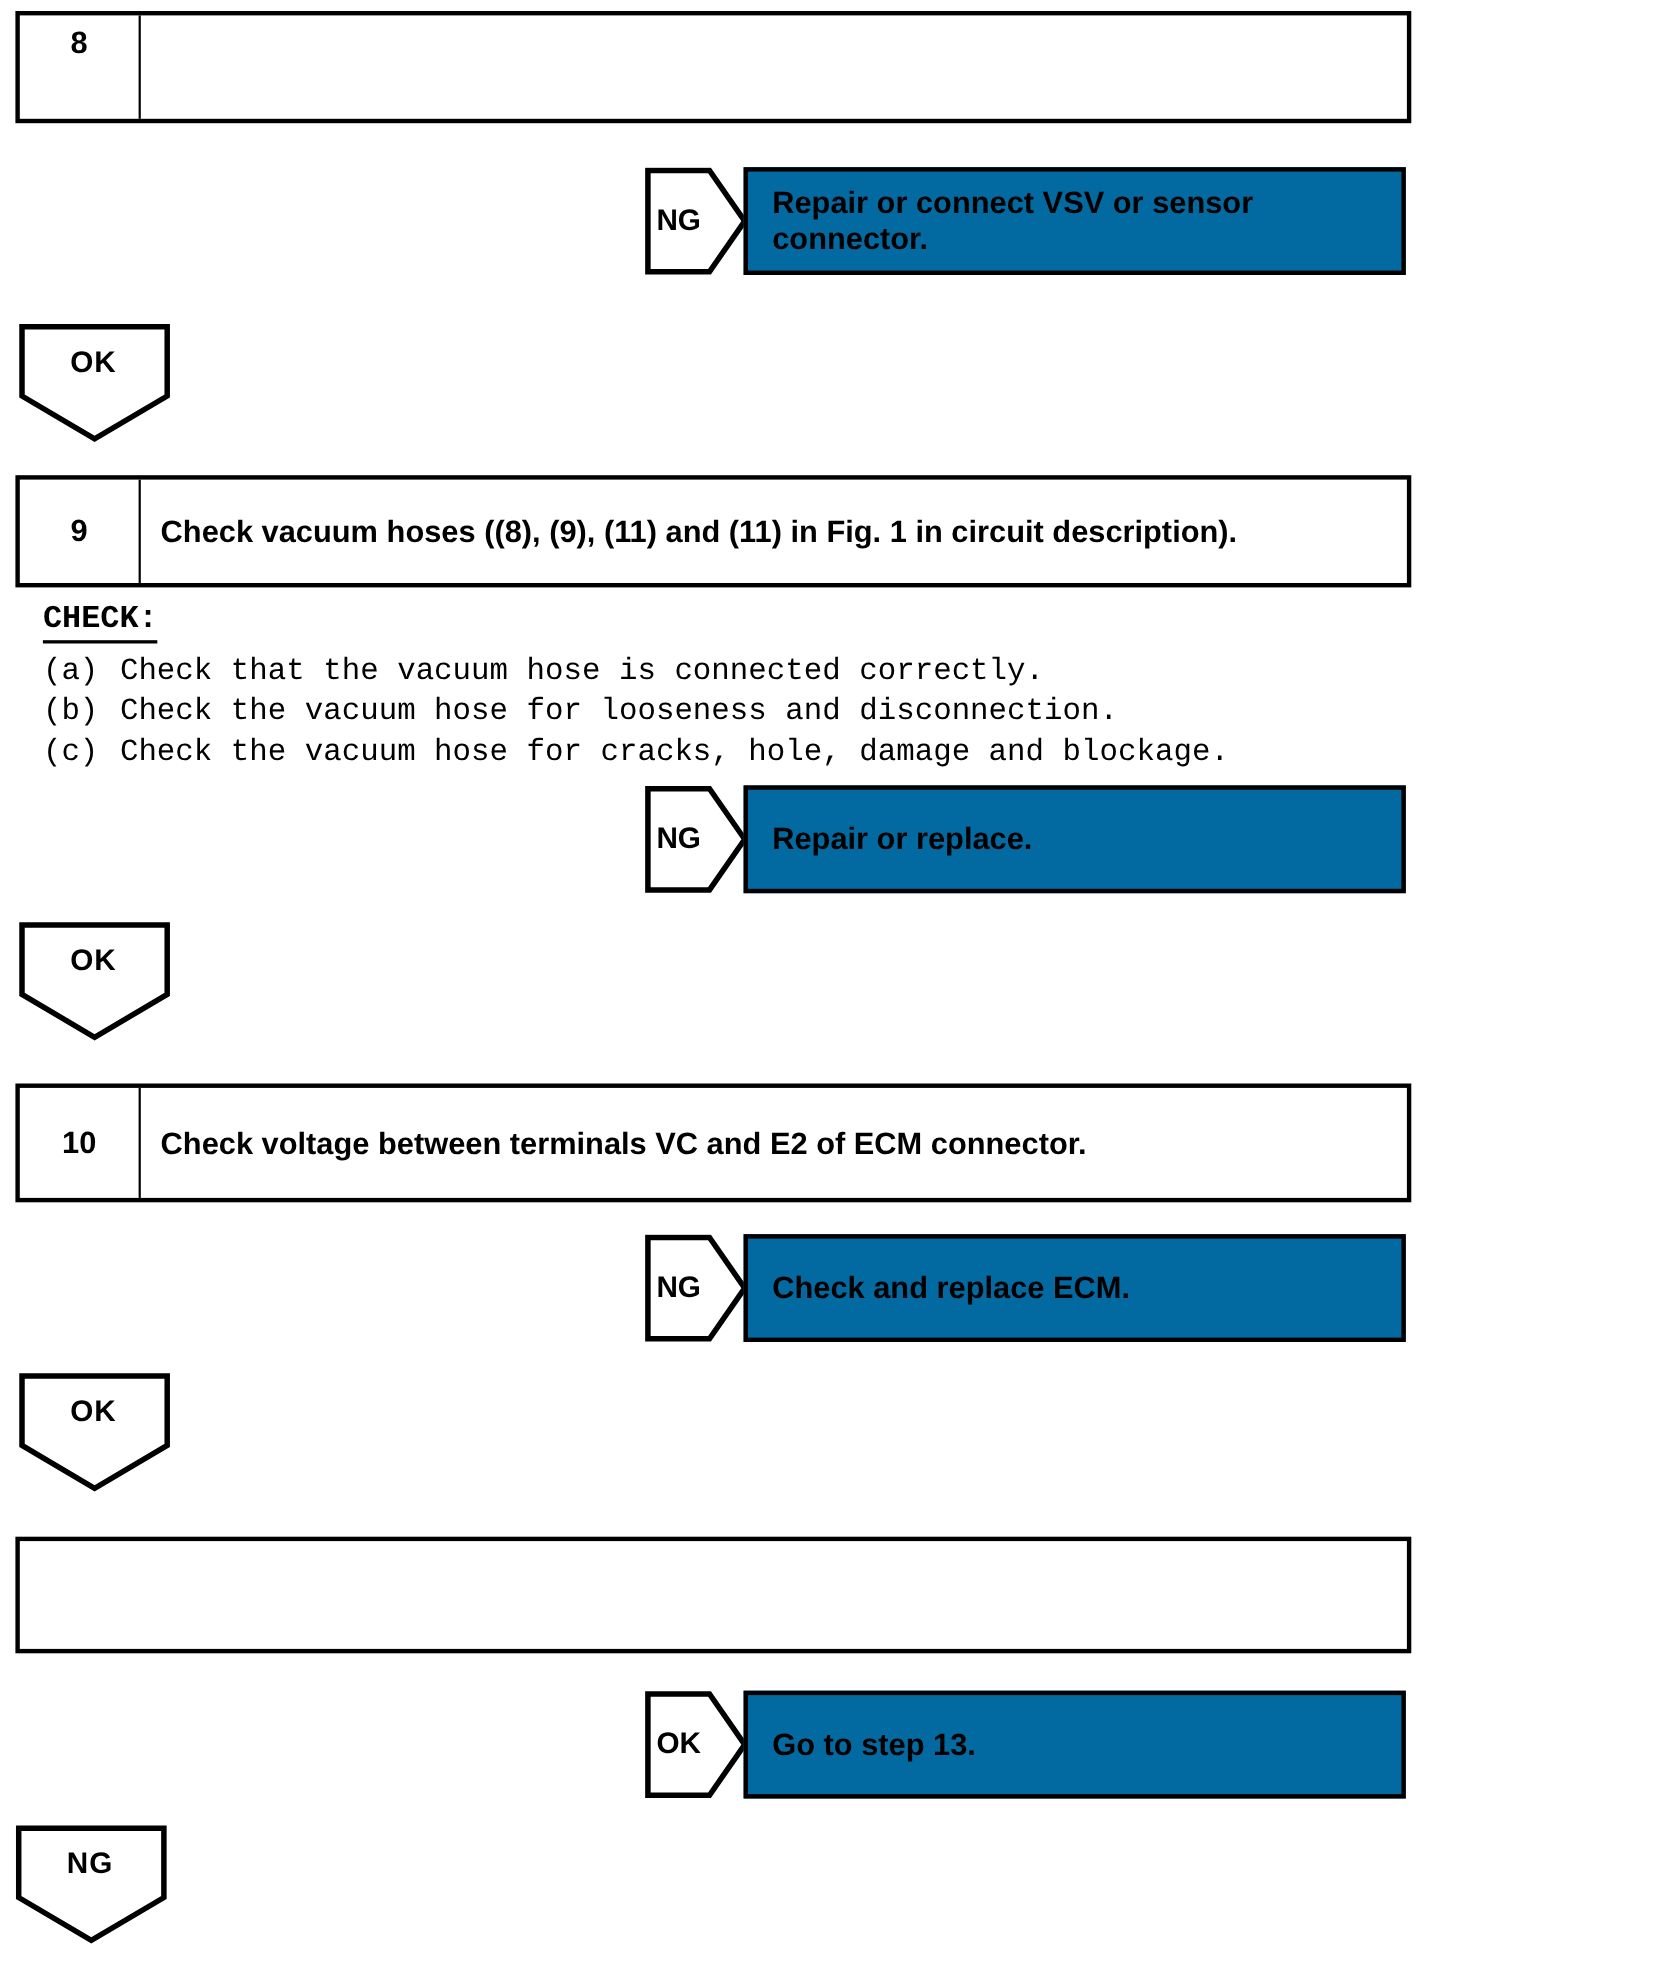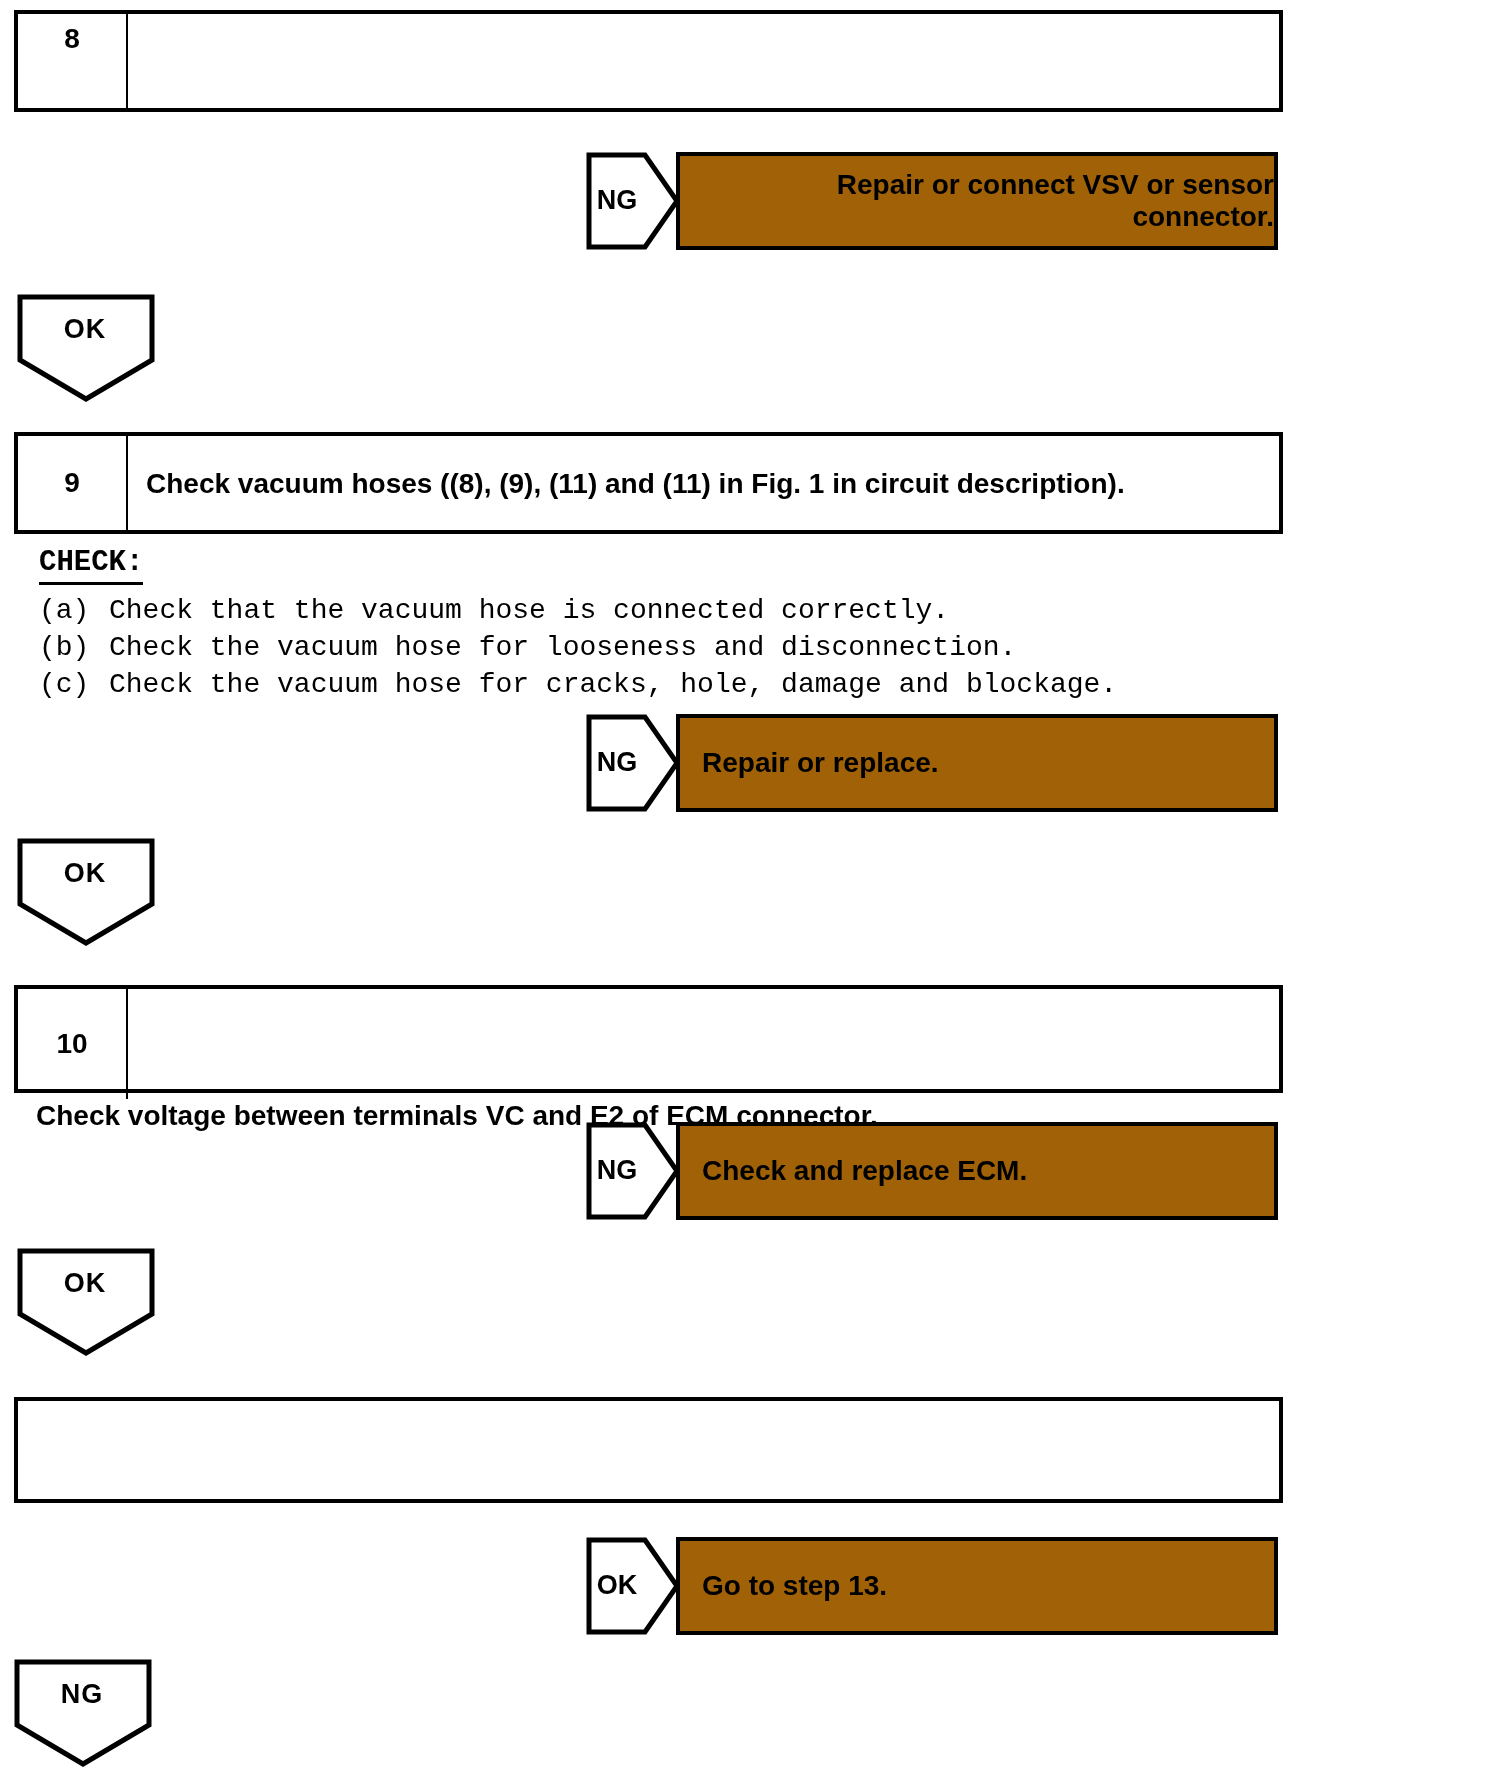--- a/index.html
+++ b/index.html
@@ -76,22 +76,21 @@
     top: 0;
     width: 602px;
     height: 98px;
     border: 4px solid #000;
     box-sizing: border-box;
     display: flex;
     align-items: center;
     padding-left: 22px;
     font-weight: 700;
     font-size: 28px;
-    background: #a16207;
-    text-align: right;
+    background: #0369a1;
   }
 
   
   .pent-down {
     position: absolute;
     width: 140px;
     height: 110px;
   }
   .pent-down svg { position: absolute; left: 0; top: 0; }
   .pent-down .pent-label {
@@ -187,21 +186,21 @@
     <div class="action-box">Repair or replace.</div>
   </div>
 
   <div class="pent-down" style="left:17px; top:838px;">
     <svg width="140" height="110" viewBox="0 0 140 110">
       <polygon points="3,3 135,3 135,66 69,105 3,66" fill="#ffffff" stroke="#000000" stroke-width="5"></polygon>
     </svg>
     <span class="pent-label">OK</span>
   </div>
 
-  <div class="step-box center" style="top:985px; height:108px;flex-direction:column;">
+  <div class="step-box center" style="top:985px; height:108px;">
     <div class="step-num">10</div>
     <div class="step-title">Check voltage between terminals VC and E2 of ECM connector.</div>
   </div>
 
   <div class="branch" style="top:1122px;">
     <div class="pent-right">
       <svg width="94" height="98" viewBox="0 0 94 98">
         <polygon points="3,3 59,3 91,49 59,95 3,95" fill="#ffffff" stroke="#000000" stroke-width="5"></polygon>
       </svg>
       <span class="pent-label">NG</span>

